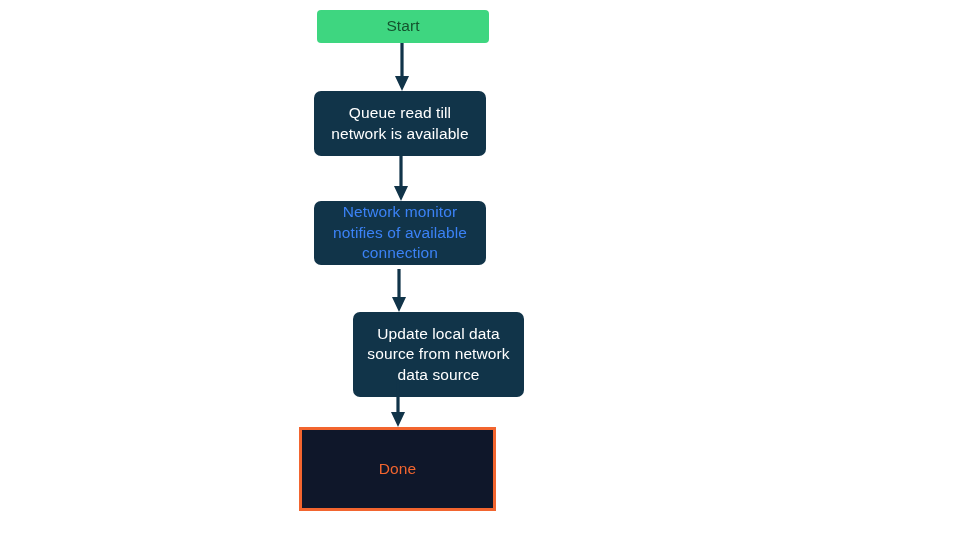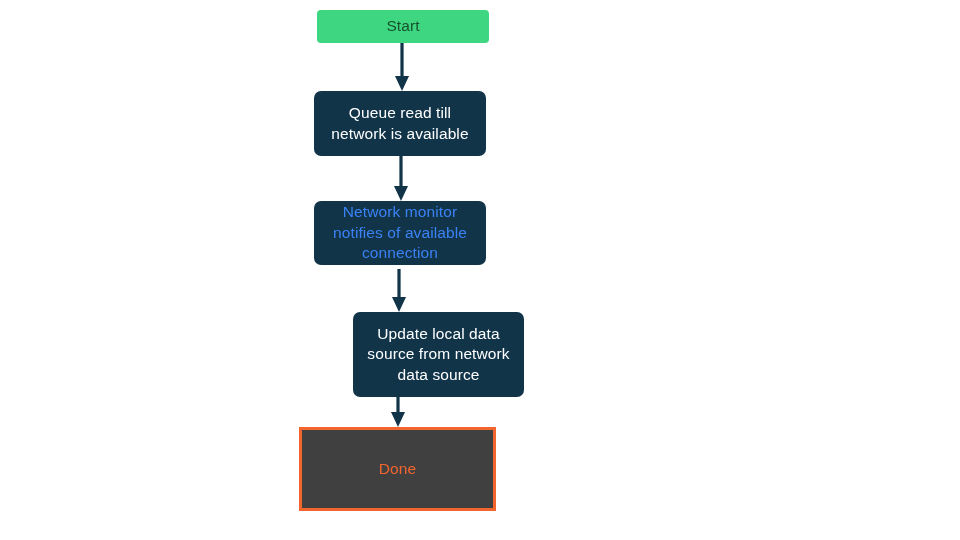--- a/index.html
+++ b/index.html
@@ -98,17 +98,17 @@
 data source</span>
   </div>
 
   <div class="edge" style="left: 387px; top: 380px; width: 22px; height: 47px;">
       <svg width="22" height="47" viewBox="0 0 22 47">
         <rect x="9.4" y="0" width="3.2" height="34" fill="#113449"></rect>
         <polygon points="4,32 18,32 11,47" fill="#113449"></polygon>
       </svg>
     </div>
 
-  <div class="node node-terminal" style="left: 299px; top: 427px; width: 197px; height: 84px; background: #404040; color: rgb(242, 101, 47); border: 3px solid rgb(242, 101, 47);">
+  <div class="node node-terminal" style="left: 299px; top: 427px; width: 197px; height: 84px; background: #0f172a; color: rgb(242, 101, 47); border: 3px solid rgb(242, 101, 47);">
     <span>Done</span>
   </div>
 
 </div>
 
 </body></html>

